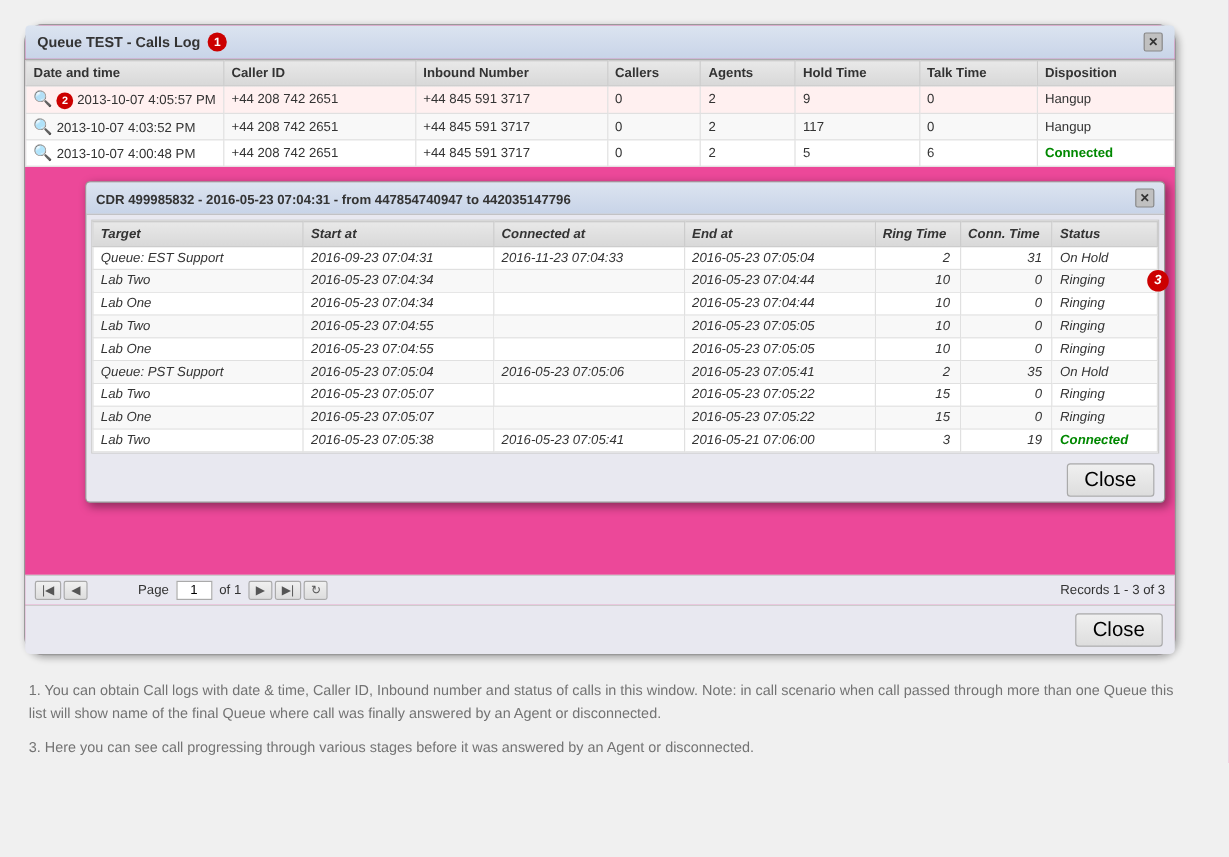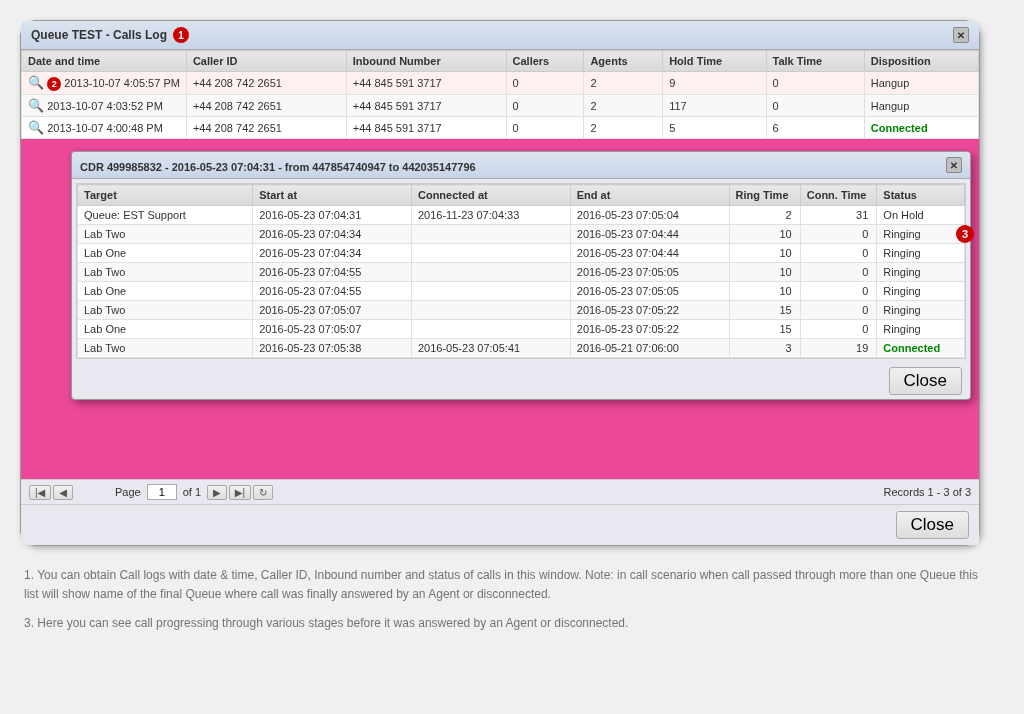--- a/index.html
+++ b/index.html
@@ -135,20 +135,21 @@
 
     .cdr-window-title-text {
       font-size: 11px;
       font-weight: bold;
     }
 
     .cdr-table-container {
       background: white;
       margin: 4px;
       border: 1px solid #ccc;
+      font-style: italic;
     }
 
     .cdr-footer {
       display: flex;
       justify-content: flex-end;
       padding: 4px 8px;
     }
 
     
     .pagination-bar {
@@ -346,21 +347,21 @@
             <th style="width:145px">Connected at</th>
             <th style="width:145px">End at</th>
             <th style="width:65px">Ring Time</th>
             <th style="width:70px">Conn. Time</th>
             <th style="width:80px">Status</th>
           </tr>
         </thead>
         <tbody id="cdr-tbody">
         <tr class="relative-row">
     <td>Queue: EST Support</td>
-    <td>2016-05-23 07:04:31</td>
+    <td>2016-09-23 07:04:31</td>
     <td>2016-11-23 07:04:33</td>
     <td>2016-05-23 07:05:04</td>
     <td style="text-align:right;padding-right:8px">2</td>
     <td style="text-align:right;padding-right:8px">31</td>
     <td class="" style="position:relative">On Hold</td>
   </tr>
             <tr class="relative-row">
     <td>Lab Two</td>
     <td>2016-05-23 07:04:34</td>
     <td></td>
@@ -388,20 +389,29 @@
     <td class="" style="position:relative">Ringing</td>
   </tr>
             <tr class="relative-row">
     <td>Lab One</td>
     <td>2016-05-23 07:04:55</td>
     <td></td>
     <td>2016-05-23 07:05:05</td>
     <td style="text-align:right;padding-right:8px">10</td>
     <td style="text-align:right;padding-right:8px">0</td>
     <td class="" style="position:relative">Ringing</td>
+  </tr>
+            <tr class="relative-row">
+    <td>Queue: PST Support</td>
+    <td>2016-05-23 07:05:04</td>
+    <td>2016-05-23 07:05:06</td>
+    <td>2016-05-23 07:05:41</td>
+    <td style="text-align:right;padding-right:8px">2</td>
+    <td style="text-align:right;padding-right:8px">35</td>
+    <td class="" style="position:relative">On Hold</td>
   </tr>
             <tr class="relative-row">
     <td>Lab Two</td>
     <td>2016-05-23 07:05:07</td>
     <td></td>
     <td>2016-05-23 07:05:22</td>
     <td style="text-align:right;padding-right:8px">15</td>
     <td style="text-align:right;padding-right:8px">0</td>
     <td class="" style="position:relative">Ringing</td>
   </tr>

